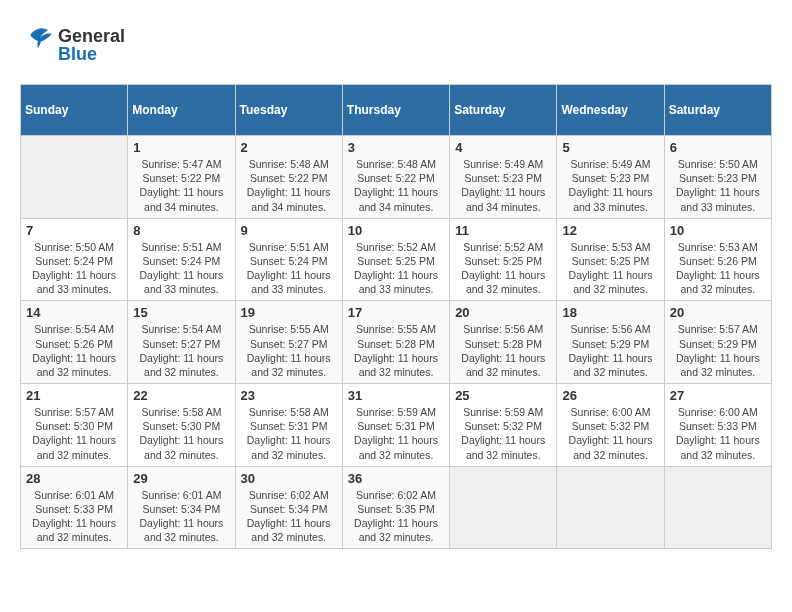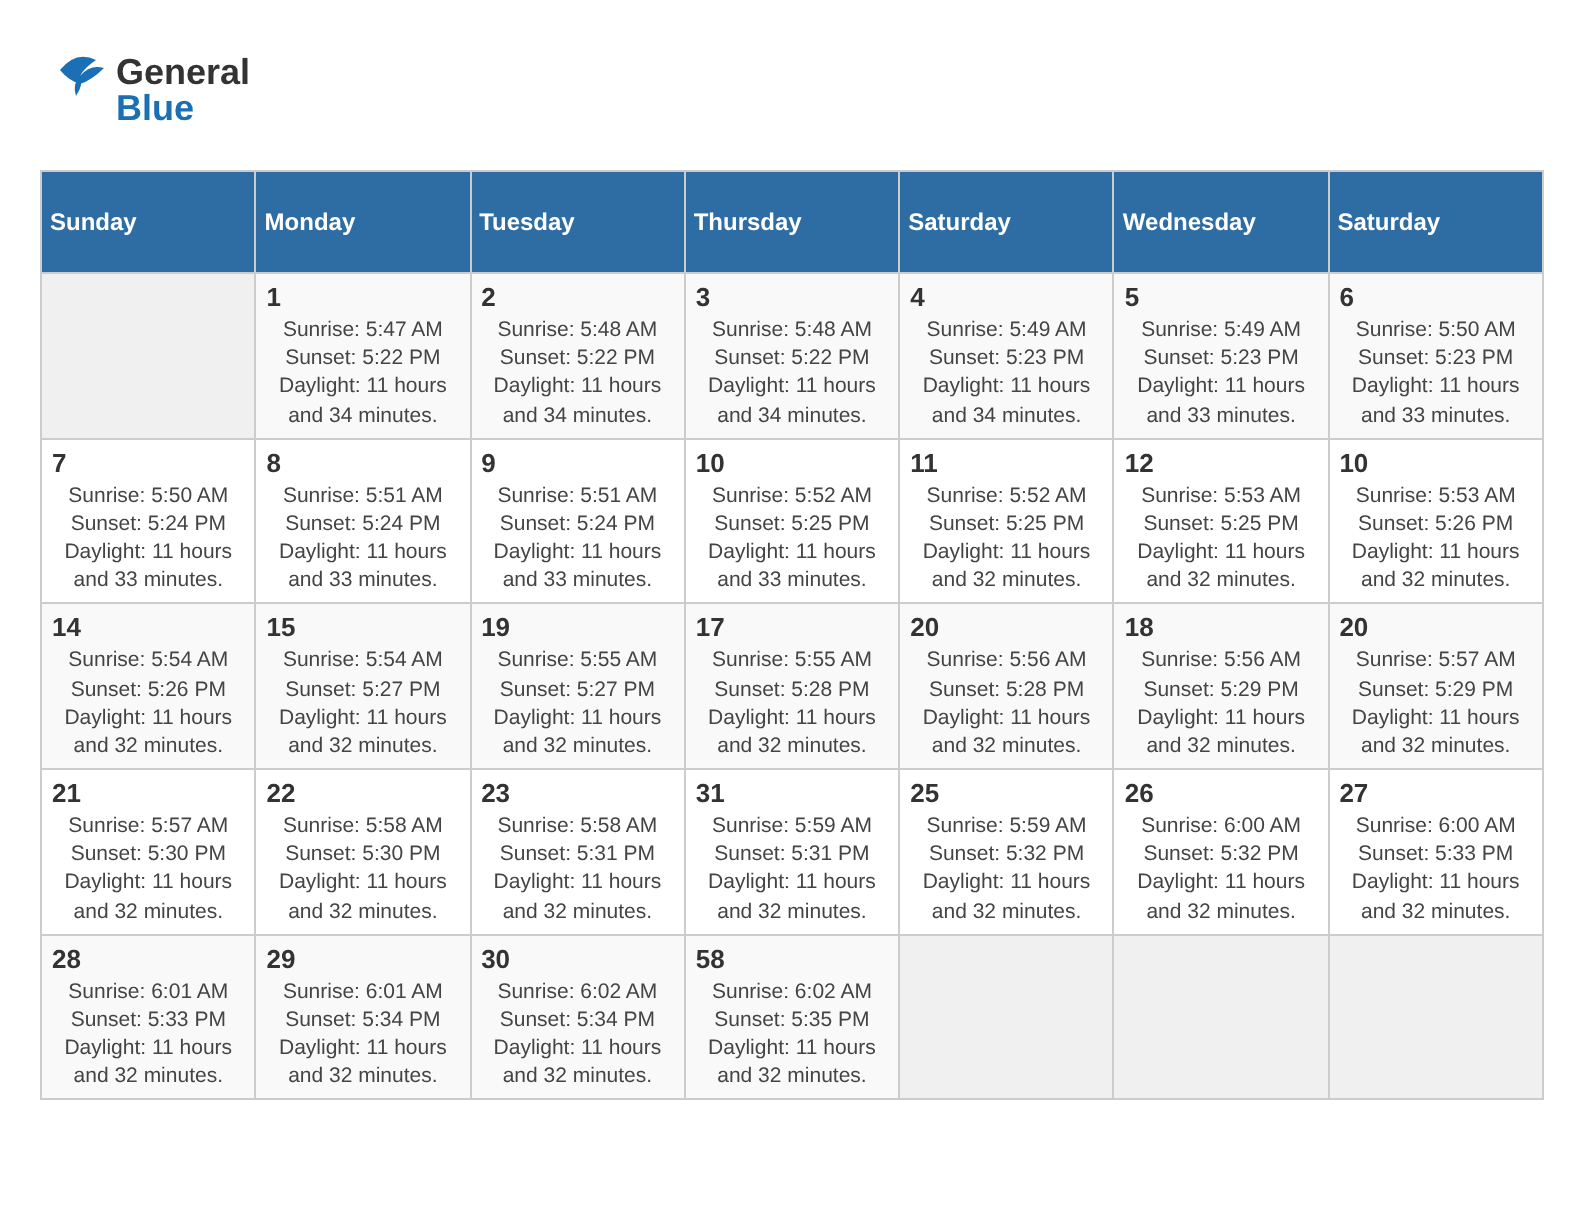--- a/index.html
+++ b/index.html
@@ -323,21 +323,21 @@
 and 32 minutes.</div>
         </td>
         <td>
           <span class="day-num">30</span>
           <div class="day-info" style="white-space: pre-line;">Sunrise: 6:02 AM
 Sunset: 5:34 PM
 Daylight: 11 hours
 and 32 minutes.</div>
         </td>
         <td>
-          <span class="day-num">58</span>
+          <span class="day-num">36</span>
           <div class="day-info" style="white-space: pre-line;">Sunrise: 6:02 AM
 Sunset: 5:35 PM
 Daylight: 11 hours
 and 32 minutes.</div>
         </td>
         <td class="empty"></td>
         <td class="empty"></td>
         <td class="empty"></td>
       </tr>
     </tbody>

